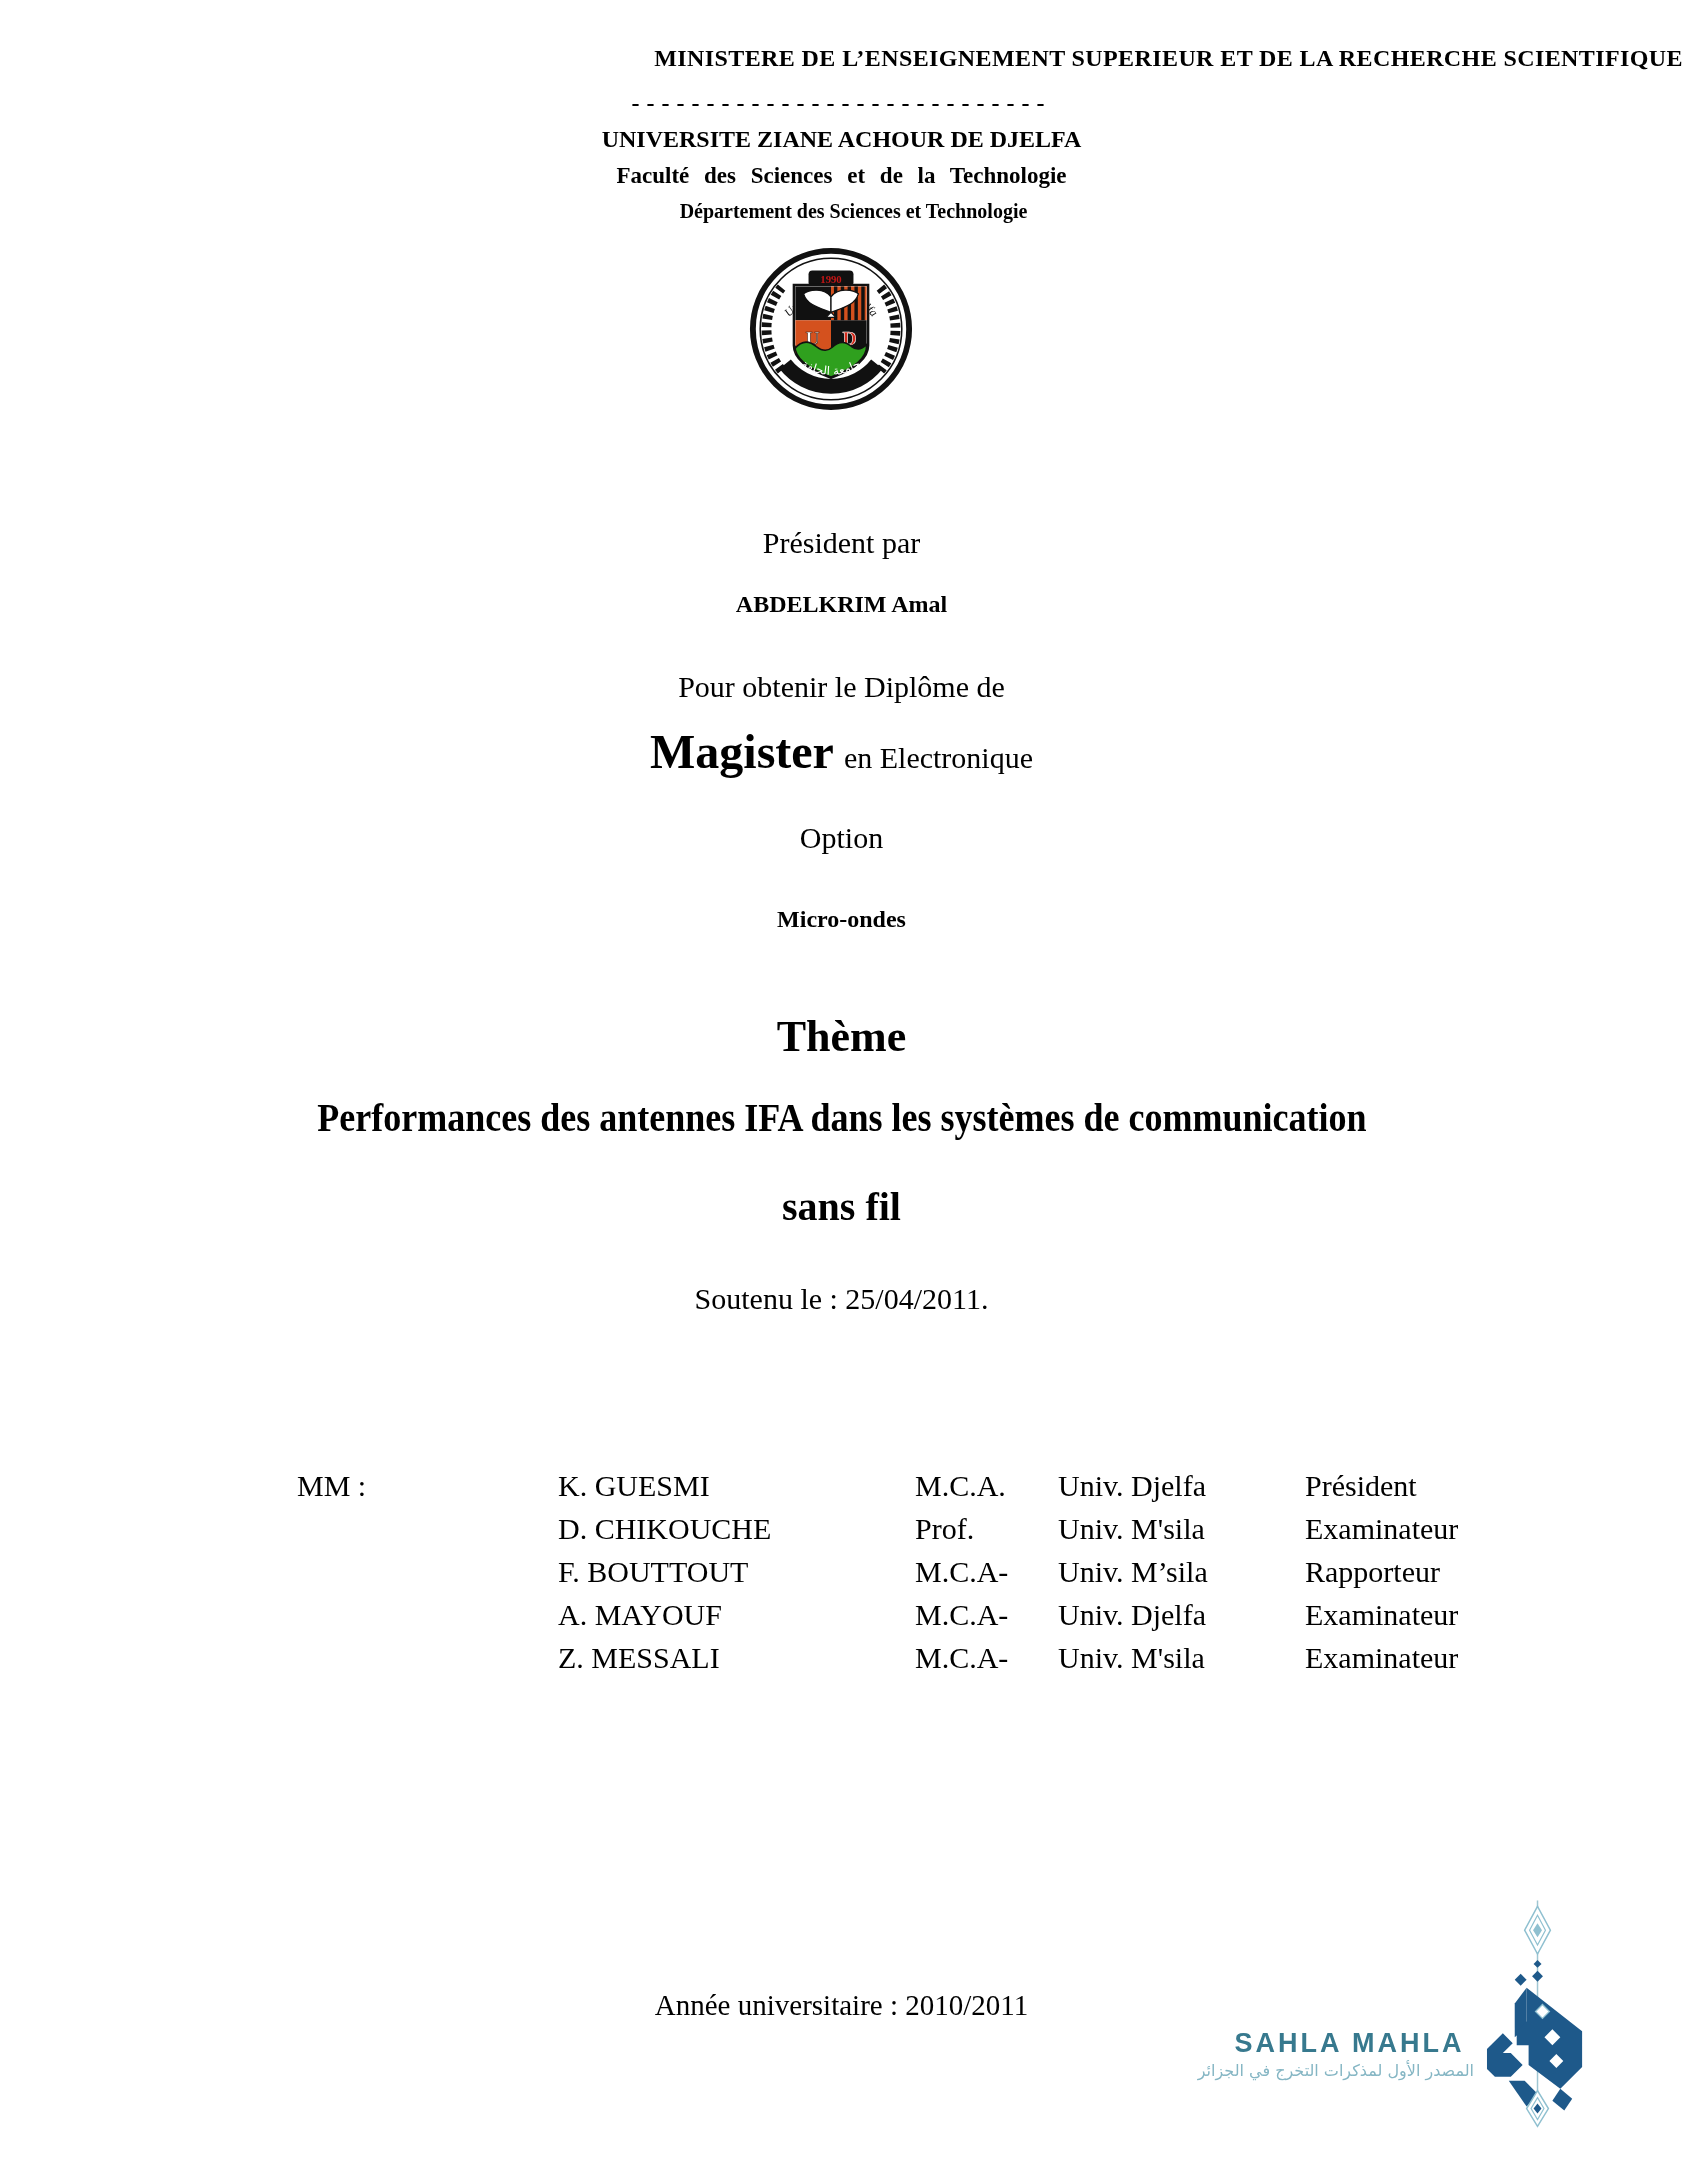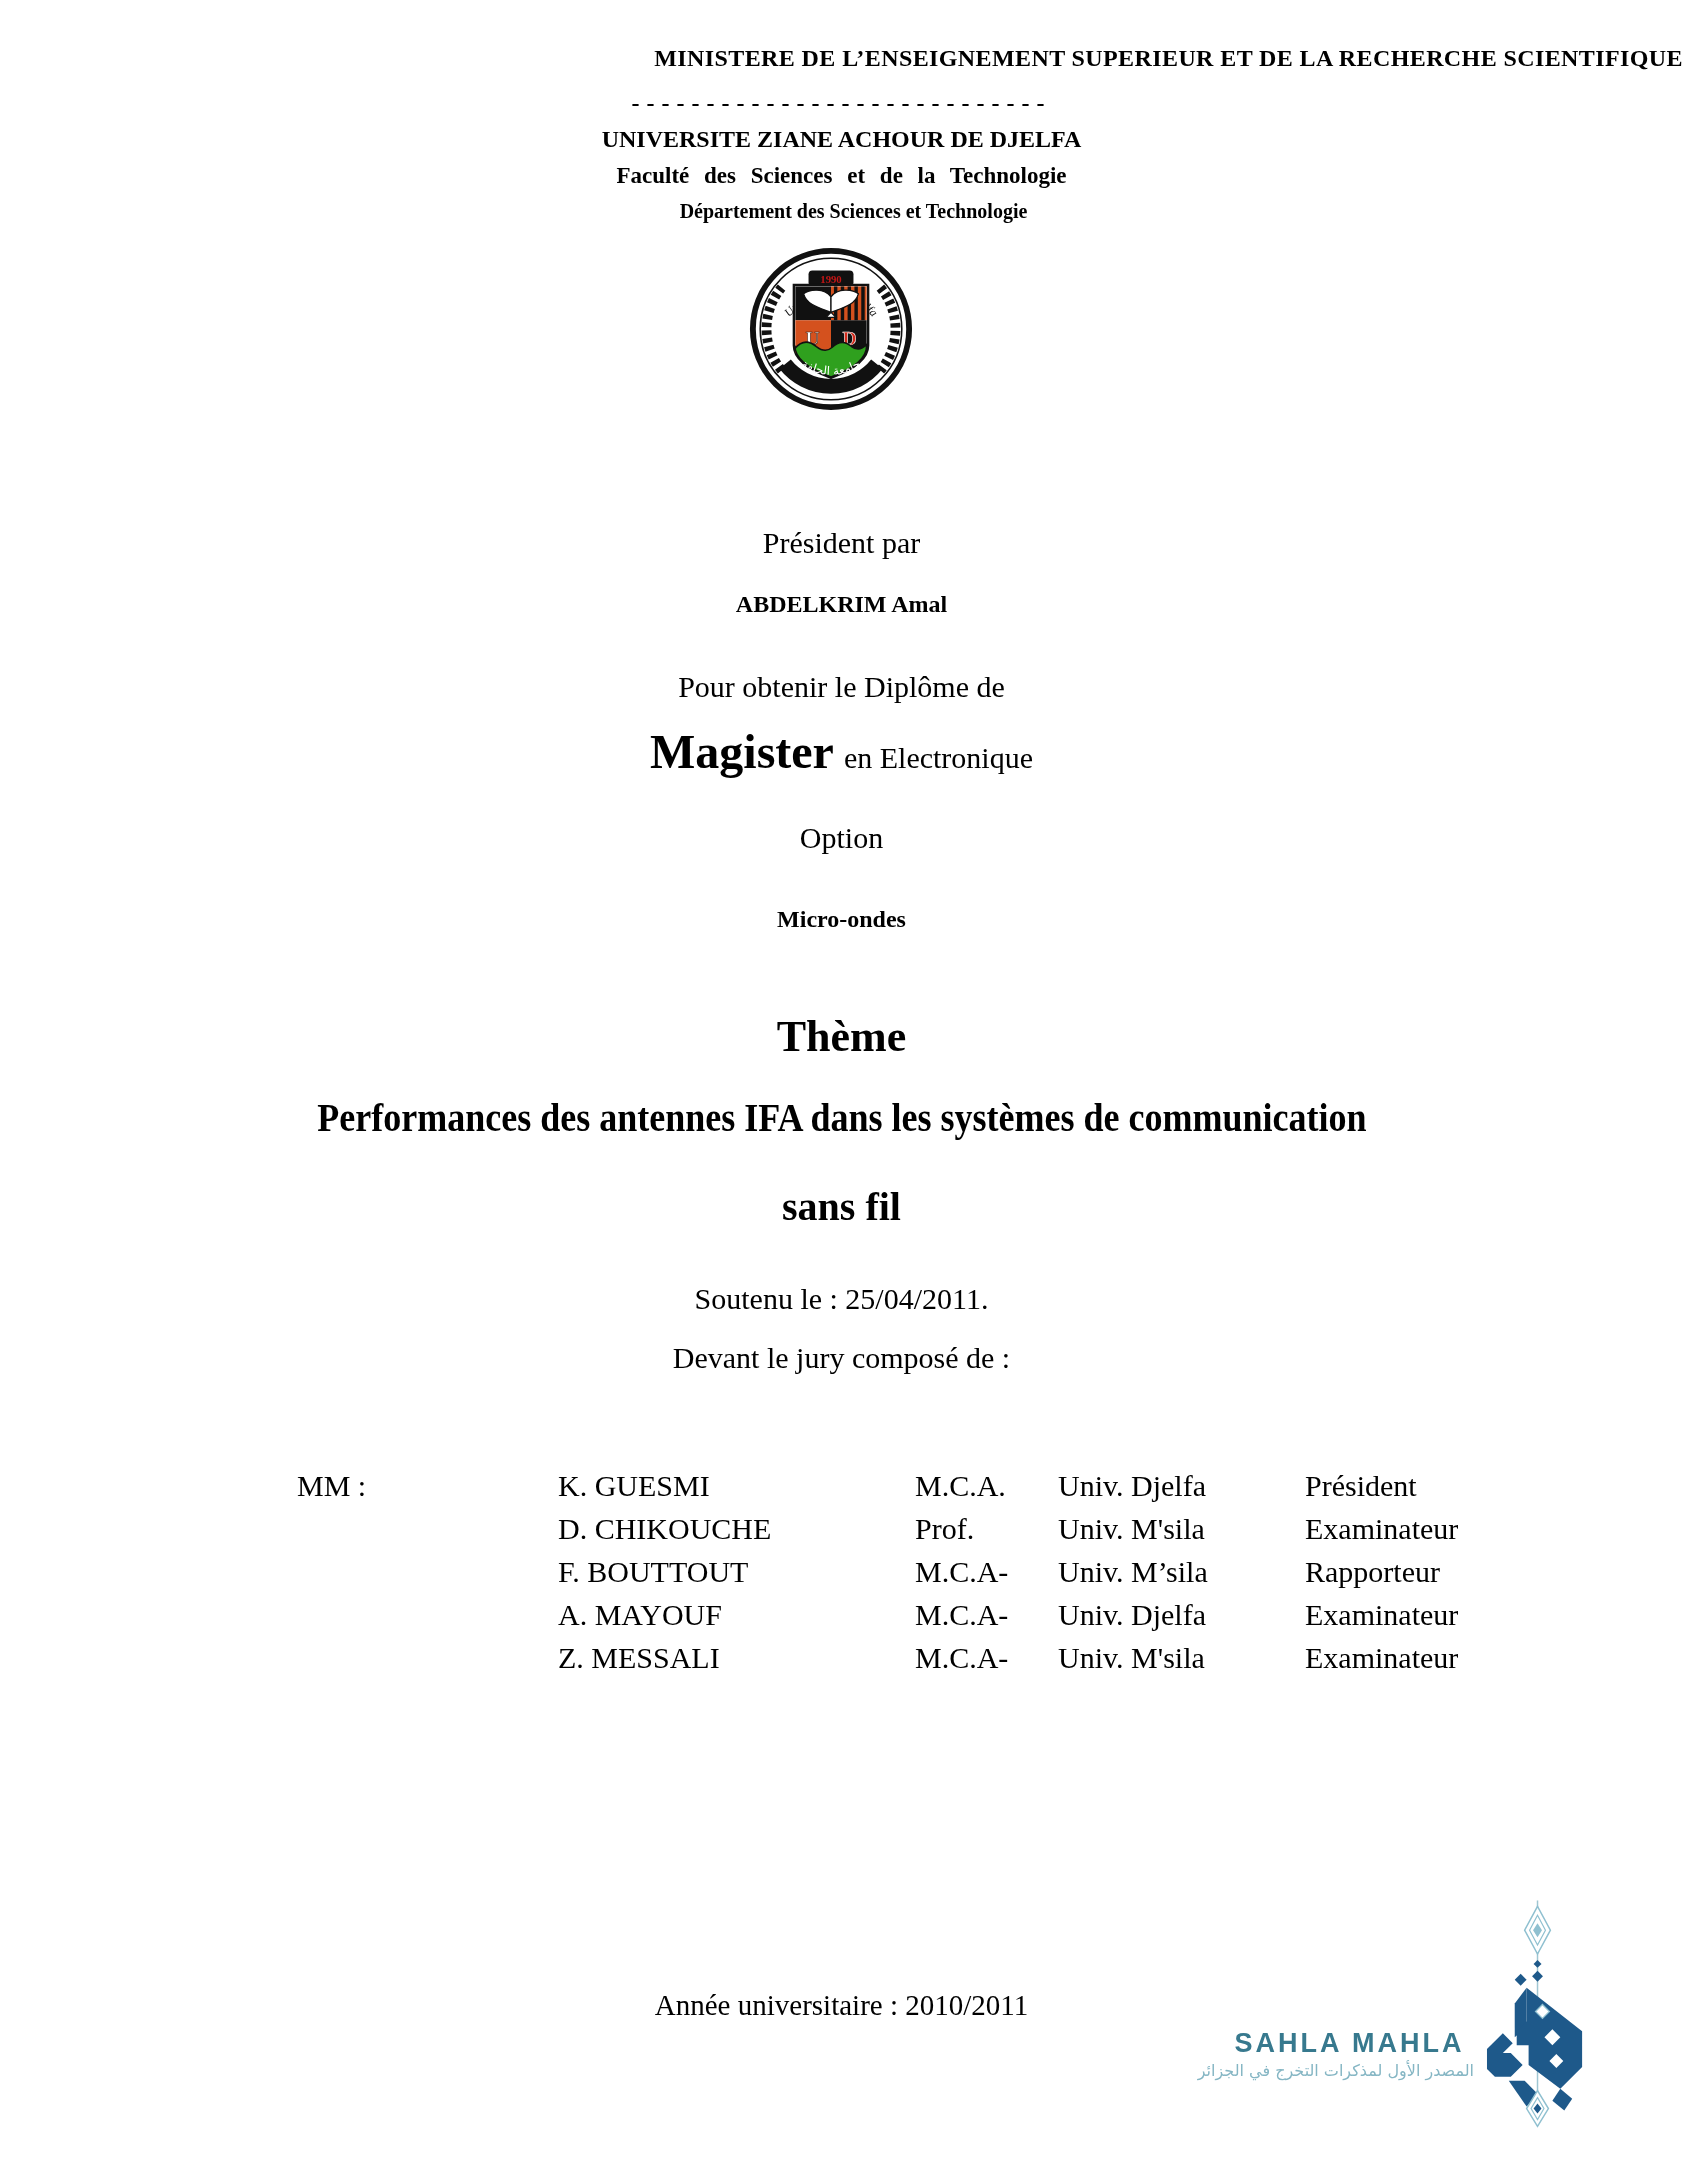--- a/index.html
+++ b/index.html
@@ -101,21 +101,20 @@
   <div class="cline l-magister">
     <span class="degree">Magister</span><span class="degree-field">en Electronique</span>
   </div>
 
   <div class="cline l-option">Option</div>
   <div class="cline l-micro">Micro-ondes</div>
   <div class="cline l-theme">Thème</div>
   <div class="cline l-title1"><span>Performances des antennes IFA dans les systèmes de communication</span></div>
   <div class="cline l-title2">sans fil</div>
   <div class="cline l-soutenu">Soutenu le : 25/04/2011.</div>
-  <div class="cline l-devant">Devant le jury composé de :</div>
 
   <div class="jury">
     <div class="jury-row">
       <span class="jc-prefix">MM :</span>
       <span class="jc-name">K. GUESMI</span>
       <span class="jc-grade">M.C.A.</span>
       <span class="jc-univ">Univ. Djelfa</span>
       <span class="jc-role">Président</span>
     </div>
     <div class="jury-row">

